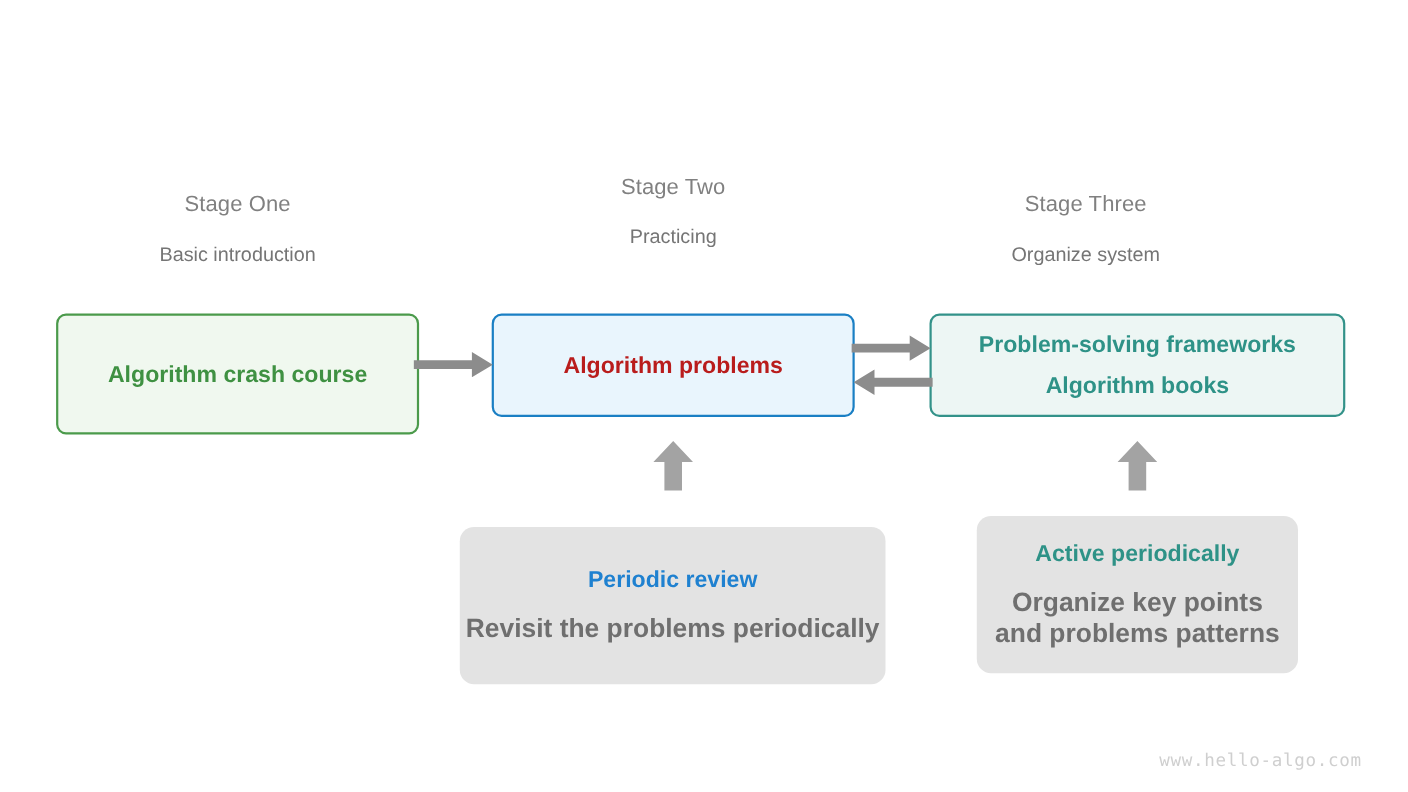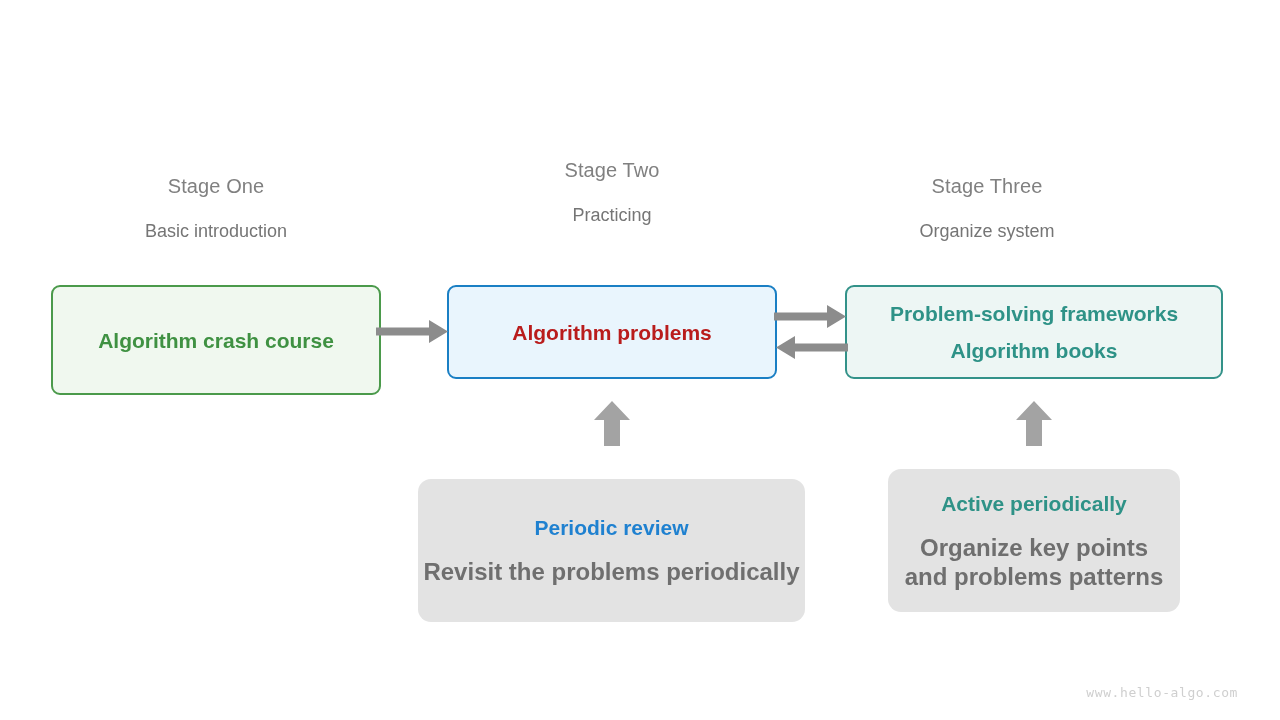--- a/index.html
+++ b/index.html
@@ -114,21 +114,21 @@
 
   
   .arrow { position: absolute; }
 
   
   .watermark {
     position: absolute;
     right: 42px;
     bottom: 20px;
     font-family: "DejaVu Sans Mono", monospace;
-    font-size: 13px;
+    font-size: 16px;
     color: #cfcfcf;
     letter-spacing: 0.6px;
     white-space: nowrap;
     margin-left: 44px;
   }
 </style>
 </head>
 <body>
 
 <div id="stage">

